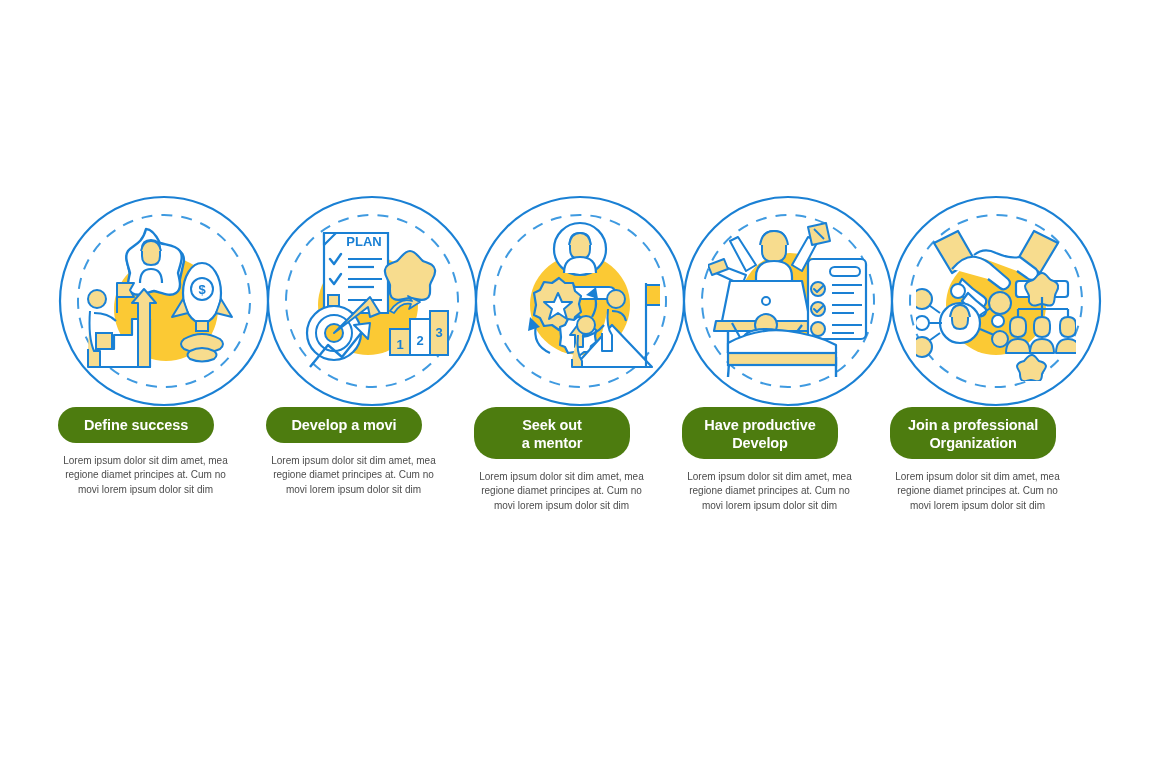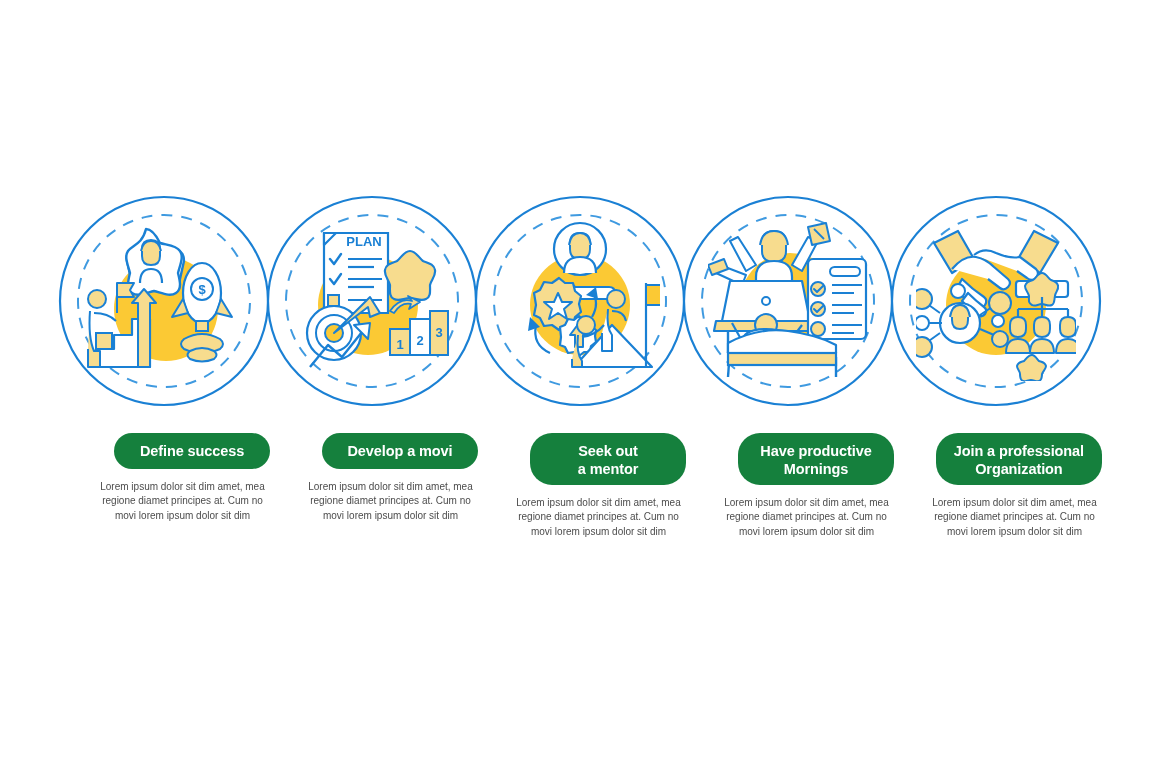--- a/index.html
+++ b/index.html
@@ -29,21 +29,21 @@
     display: flex;
     justify-content: center;
     align-items: flex-start;
   }
 
   .step {
     position: relative;
     width: 212px;
     display: flex;
     flex-direction: column;
-    align-items: flex-end;
+    align-items: flex-start;
   }
   .step + .step { margin-left: -4px; }
 
   .circle-wrap {
     position: relative;
     width: 212px;
     height: 212px;
   }
 
   .circle-svg {
@@ -57,26 +57,25 @@
 
   .icon-art {
     position: absolute;
     left: 26px;
     top: 26px;
     width: 160px;
     height: 160px;
   }
 
   .pill {
-    margin-top: 26px;
     min-width: 156px;
     max-width: 172px;
     padding: 9px 18px;
     border-radius: 22px;
-    background: #15803d;
+    background: #4d7c0f;
     color: #ffffff;
     font-size: 14.5px;
     font-weight: bold;
     line-height: 1.25;
     text-align: center;
     letter-spacing: -0.1px;
     box-sizing: border-box;
     display: flex;
     align-items: center;
     justify-content: center;
@@ -268,21 +267,21 @@
           <path d="M34 120 L24 102" fill="none" stroke="#1a80d4" stroke-width="2.2"></path>
           <path d="M82 120 L94 104" fill="none" stroke="#1a80d4" stroke-width="2.2"></path>
           <path d="M22 128 L20 156" fill="none" stroke="#1a80d4" stroke-width="2.4"></path>
           <path d="M20 110 L20 132" fill="none" stroke="#1a80d4" stroke-width="2.4"></path>
           <path d="M128 136 L128 156" fill="none" stroke="#1a80d4" stroke-width="2.4"></path>
           <path d="M20 122 q30 -16 60 -12 q30 4 48 14 l0 8 l-108 0 z" fill="#ffffff" stroke="#1a80d4" stroke-width="2.2" stroke-linejoin="round"></path>
           <rect x="20" y="132" width="108" height="12" fill="#f7dc8e" stroke="#1a80d4" stroke-width="2.2"></rect>
         </svg>
       </div>
       <div class="pill two-line">Have productive
-Mornings</div>
+Develop</div>
       <div class="desc">Lorem ipsum dolor sit dim amet, mea regione diamet principes at. Cum no movi lorem ipsum dolor sit dim</div>
     </div>
 
     <div class="step">
       <div class="circle-wrap">
         <svg class="circle-svg" viewBox="0 0 212 212">
           <circle cx="106" cy="106" r="104" fill="#ffffff" stroke="#1a80d4" stroke-width="2.2"></circle>
           <circle cx="106" cy="106" r="86" fill="none" stroke="#3f9ae0" stroke-width="2" stroke-dasharray="11 9" transform="rotate(-50 106 106)"></circle>
         </svg>
         <svg class="icon-art" viewBox="0 0 160 160">

